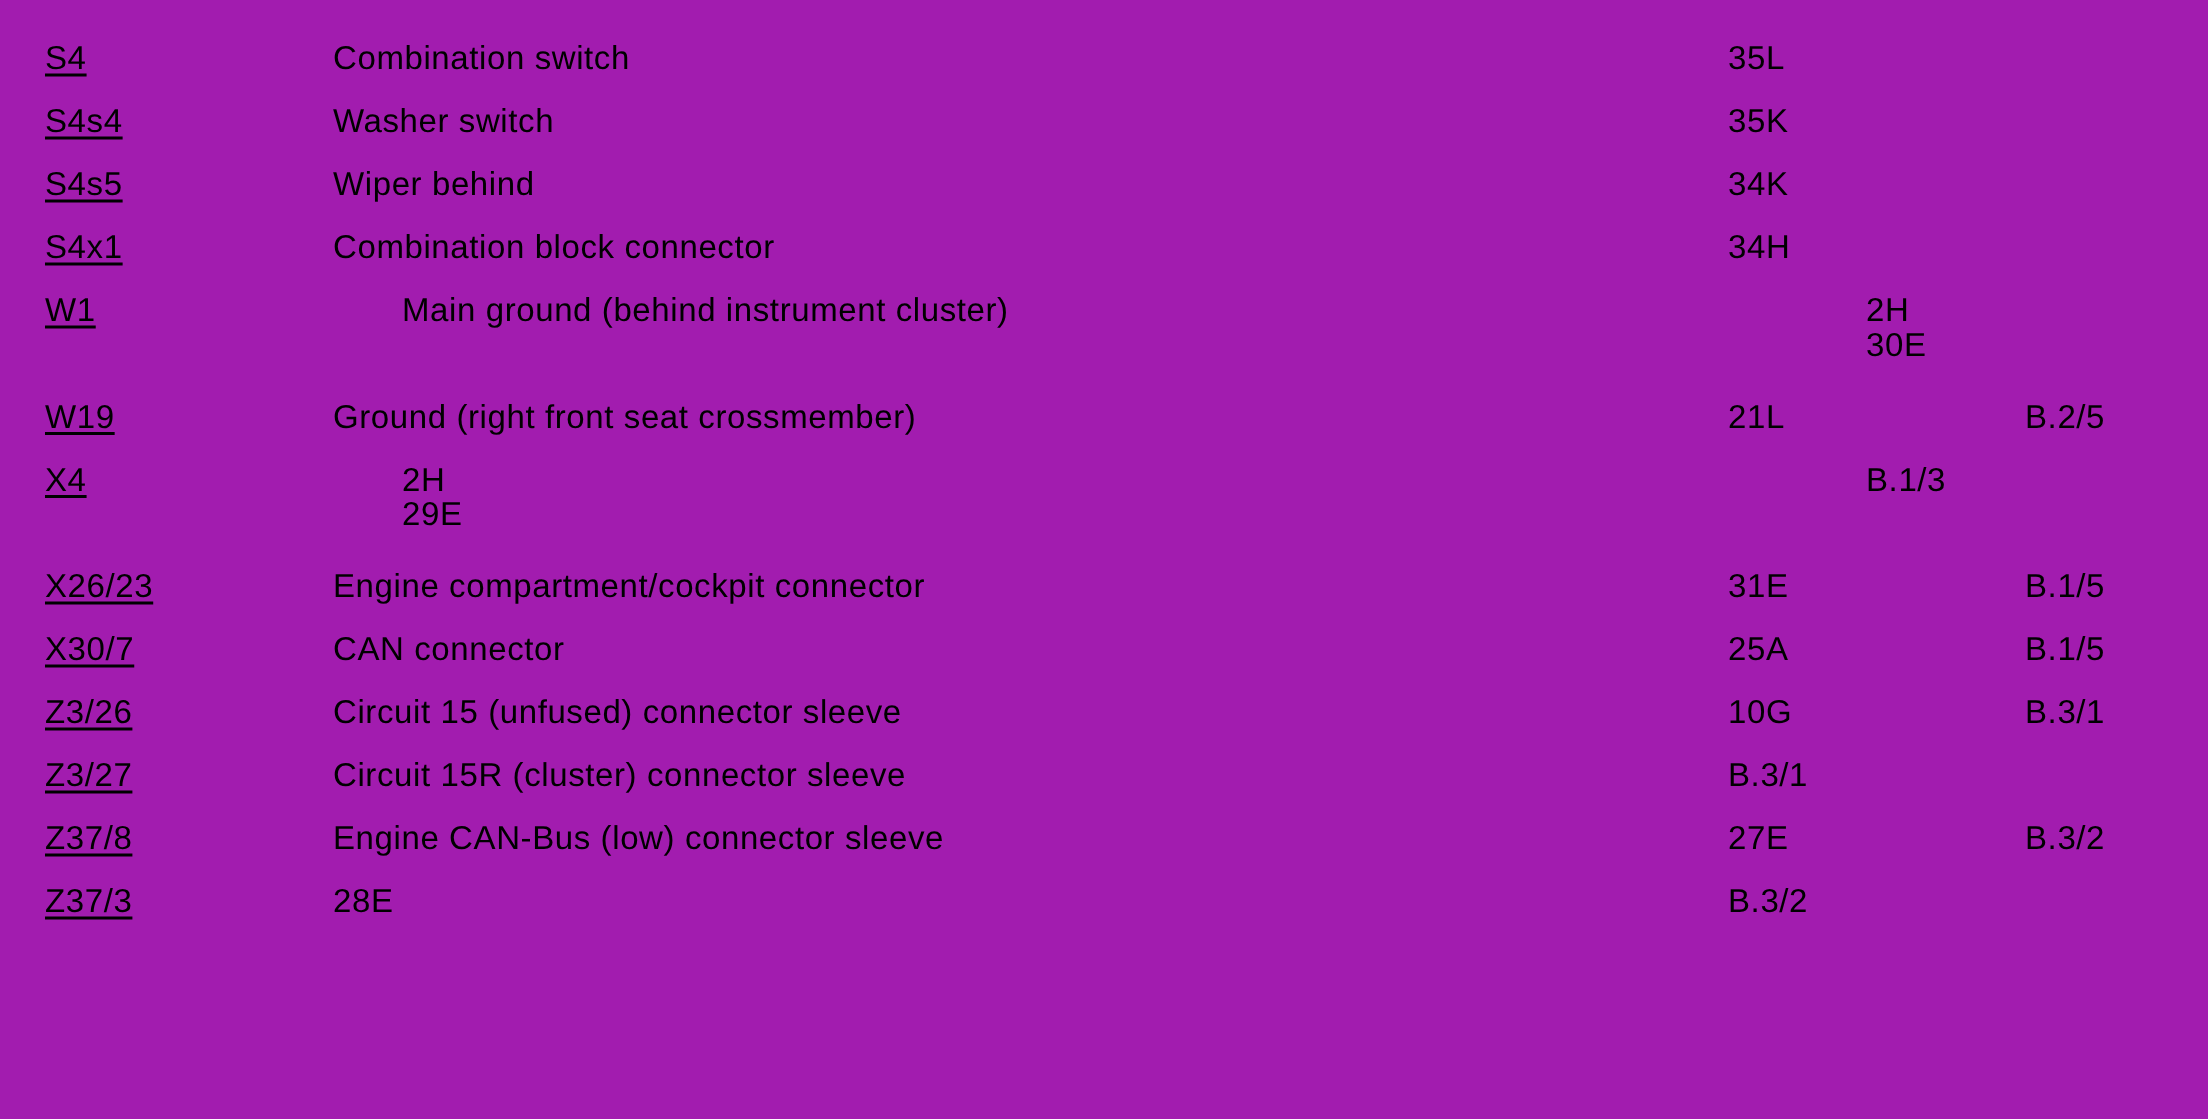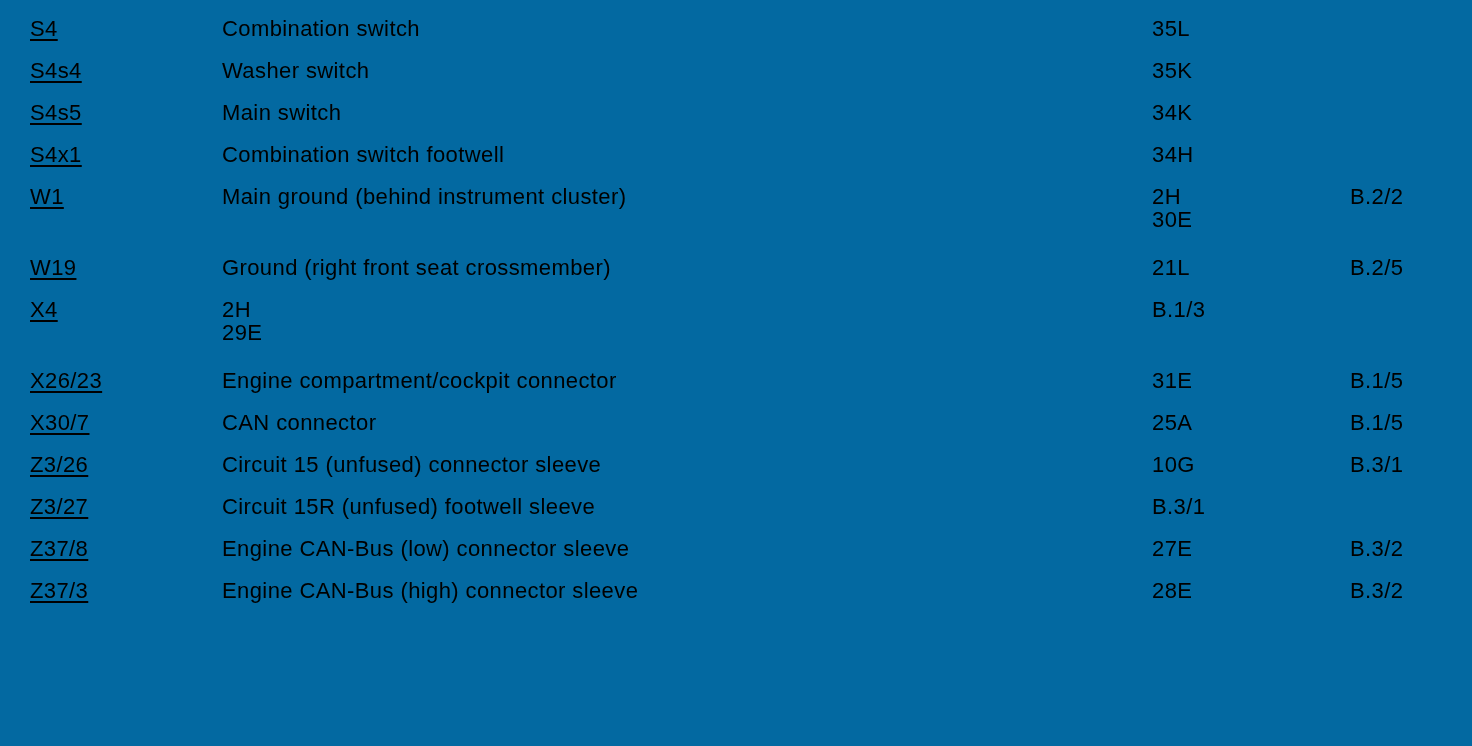--- a/index.html
+++ b/index.html
@@ -7,36 +7,37 @@
     padding: 0;
     background: #ffffff;
     width: 1472px;
     height: 746px;
     overflow: hidden;
   }
   #page {
     box-sizing: border-box;
     width: 1472px;
     height: 746px;
-    padding: 17px 0 0 30px;
+    padding: 27px 0 0 30px;
     font-family: "Liberation Sans", "DejaVu Sans", sans-serif;
     font-size: 22px;
     letter-spacing: 0.4px;
     color: #000000;
-    background: #0369a1;
+    background: #a21caf;
   }
   .legend-row {
     display: grid;
     grid-template-columns: 192px 930px 198px auto;
     align-items: start;
     line-height: 23px;
     margin-bottom: 19px;
   }
   .legend-row.two-line {
     margin-bottom: 25px;
+    gap: 46px;
   }
   .cell-code {
     text-decoration: underline;
     text-underline-offset: 3px;
     white-space: nowrap;
   }
   .cell-desc {
     white-space: nowrap;
   }
   .cell-loc {
@@ -60,28 +61,28 @@
 
   <div class="legend-row">
     <span class="cell-code">S4s4</span>
     <span class="cell-desc">Washer switch</span>
     <span class="cell-loc">35K</span>
     <span class="cell-ref"></span>
   </div>
 
   <div class="legend-row">
     <span class="cell-code">S4s5</span>
-    <span class="cell-desc">Main switch</span>
+    <span class="cell-desc">Wiper behind</span>
     <span class="cell-loc">34K</span>
     <span class="cell-ref"></span>
   </div>
 
   <div class="legend-row">
     <span class="cell-code">S4x1</span>
-    <span class="cell-desc">Combination switch footwell</span>
+    <span class="cell-desc">Combination block connector</span>
     <span class="cell-loc">34H</span>
     <span class="cell-ref"></span>
   </div>
 
 
   <div class="legend-row two-line">
     <span class="cell-code">W1</span>
     <span class="cell-desc">Main ground (behind instrument cluster)</span>
     <span class="cell-loc">2H
 30E</span>
@@ -119,31 +120,30 @@
 
   <div class="legend-row">
     <span class="cell-code">Z3/26</span>
     <span class="cell-desc">Circuit 15 (unfused) connector sleeve</span>
     <span class="cell-loc">10G</span>
     <span class="cell-ref">B.3/1</span>
   </div>
 
   <div class="legend-row">
     <span class="cell-code">Z3/27</span>
-    <span class="cell-desc">Circuit 15R (unfused) footwell sleeve</span>
+    <span class="cell-desc">Circuit 15R (cluster) connector sleeve</span>
     <span class="cell-ref">B.3/1</span>
   </div>
 
   <div class="legend-row">
     <span class="cell-code">Z37/8</span>
     <span class="cell-desc">Engine CAN-Bus (low) connector sleeve</span>
     <span class="cell-loc">27E</span>
     <span class="cell-ref">B.3/2</span>
   </div>
 
   <div class="legend-row">
     <span class="cell-code">Z37/3</span>
-    <span class="cell-desc">Engine CAN-Bus (high) connector sleeve</span>
     <span class="cell-loc">28E</span>
     <span class="cell-ref">B.3/2</span>
   </div>
 
 </div>
 
 </body></html>

